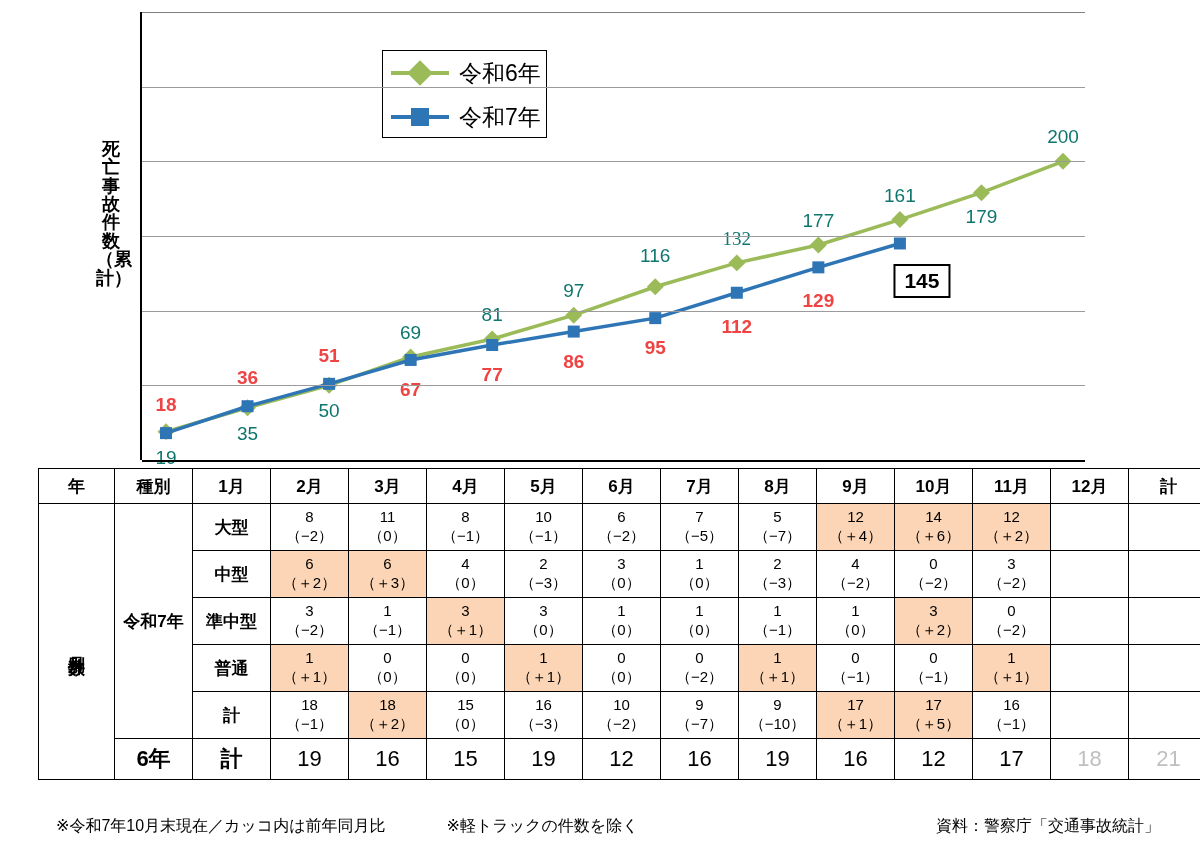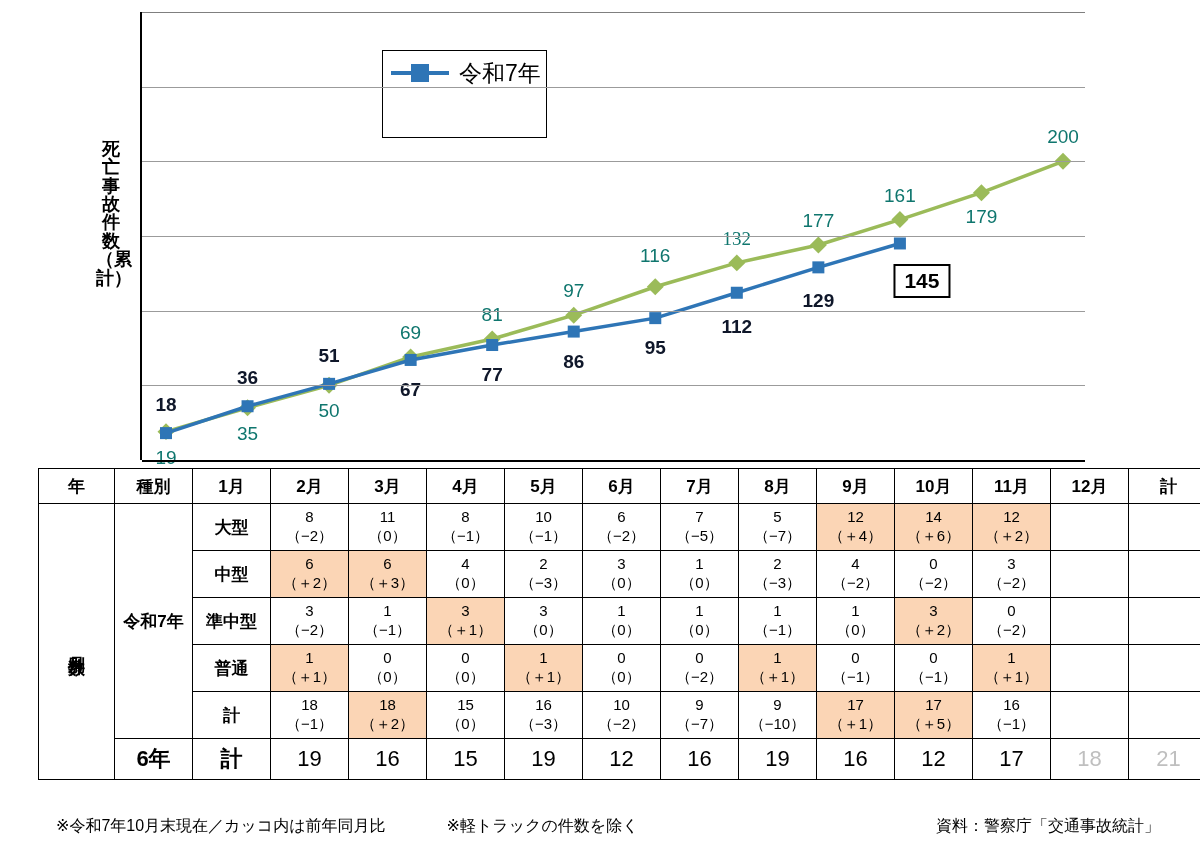--- a/index.html
+++ b/index.html
@@ -31,21 +31,21 @@
   }
   .legend-row{display:flex;align-items:center;height:44px;padding-left:8px;box-sizing:border-box;}
   .legend-line{position:relative;width:58px;height:4px;}
   .legend-line .bar{position:absolute;left:0;top:0;width:58px;height:4px;}
   .legend-line .mk{position:absolute;left:20px;top:-7px;width:18px;height:18px;}
   .mk.diamond{transform:rotate(45deg);}
   .legend-label{font-size:23px;margin-left:10px;font-weight:normal;}
   svg#series{position:absolute;left:0;top:0;overflow:visible;}
   .pt-label{position:absolute;font-size:19px;transform:translate(-50%,-50%);white-space:nowrap;}
   .pt-label.y6{color:#0f766e;}
-  .pt-label.y7{color:#0f172a;font-weight:bold;}
+  .pt-label.y7{color:#ef4444;font-weight:bold;}
   #boxed145{
     position:absolute;border:2px solid #000;background:#fff;
     font-size:21px;font-weight:bold;padding:3px 9px;
     transform:translate(-50%,-50%);
   }
   
   #table-wrap{position:absolute;left:38px;top:468px;width:1128px;}
   table{border-collapse:collapse;table-layout:fixed;width:1128px;}
   td,th{
     border:1px solid #000;text-align:center;vertical-align:middle;
@@ -124,20 +124,27 @@
         <div class="pt-label y7" style="left: 431.727px; top: 349.573px;">86</div>
         <div class="pt-label y7" style="left: 513.273px; top: 336.133px;">95</div>
         <div class="pt-label y7" style="left: 594.818px; top: 314.747px;">112</div>
         <div class="pt-label y7" style="left: 676.364px; top: 289.36px;">129</div>
       </div>
     <div id="boxed145" style="left: 779.909px; top: 269.467px;">145</div>
 
     <div id="legend">
       <div class="legend-row">
         <span class="legend-line">
+          <span class="bar" style="background:#9bbb59"></span>
+          <span class="mk diamond" style="background:#9bbb59"></span>
+        </span>
+        <span class="legend-label">令和6年</span>
+      </div>
+      <div class="legend-row">
+        <span class="legend-line">
           <span class="bar" style="background:#2e75b6"></span>
           <span class="mk" style="background:#2e75b6"></span>
         </span>
         <span class="legend-label">令和7年</span>
       </div>
     </div>
   <div class="gridline" style="top: 448px; border-top: 2px solid rgb(0, 0, 0);"></div>
       <div class="gridline" style="top: 373.333px;"></div>
       <div class="gridline" style="top: 298.667px;"></div>
       <div class="gridline" style="top: 224px;"></div>

